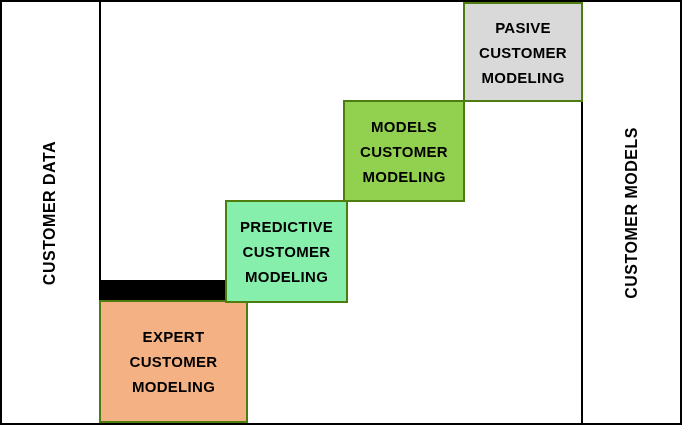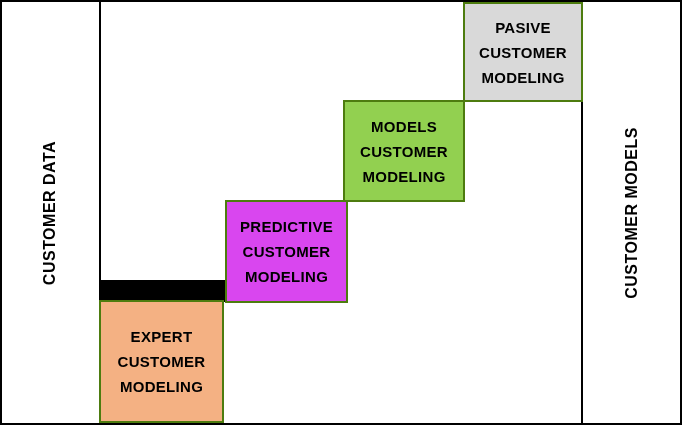--- a/index.html
+++ b/index.html
@@ -57,21 +57,21 @@
     text-align: center;
   }
   .step .line {
     font-weight: bold;
     font-size: 15px;
     line-height: 25px;
     letter-spacing: 0.3px;
     color: #000;
     white-space: nowrap;
   }
-  .step-expert     { left: 97px;  top: 298px; width: 125px; height: 123px; }
+  .step-expert     { left: 97px;  top: 298px; width: 149px; height: 123px; }
   .step-predictive { left: 223px; top: 198px; width: 123px; height: 103px; }
   .step-value      { left: 341px; top: 98px;  width: 122px; height: 102px; }
   .step-pasive     { left: 461px; top: 0px;   width: 120px; height: 100px; }
 
   .data-bar {
     position: absolute;
     left: 97px;
     top: 278px;
     width: 129px;
     height: 22px;
@@ -96,21 +96,21 @@
   </div>
 
   <div class="data-bar" style="background-color: rgb(0, 0, 0);"></div>
 
   <div class="step step-expert" style="background-color: rgb(244, 177, 131);">
     <div class="line">EXPERT</div>
     <div class="line">CUSTOMER</div>
     <div class="line">MODELING</div>
   </div>
 
-  <div class="step step-predictive" style="background-color: #d946ef;">
+  <div class="step step-predictive" style="background-color: #86efac;">
     <div class="line">PREDICTIVE</div>
     <div class="line">CUSTOMER</div>
     <div class="line">MODELING</div>
   </div>
 
   <div class="step step-value" style="background-color: rgb(146, 208, 80);">
     <div class="line">MODELS</div>
     <div class="line">CUSTOMER</div>
     <div class="line">MODELING</div>
   </div>

